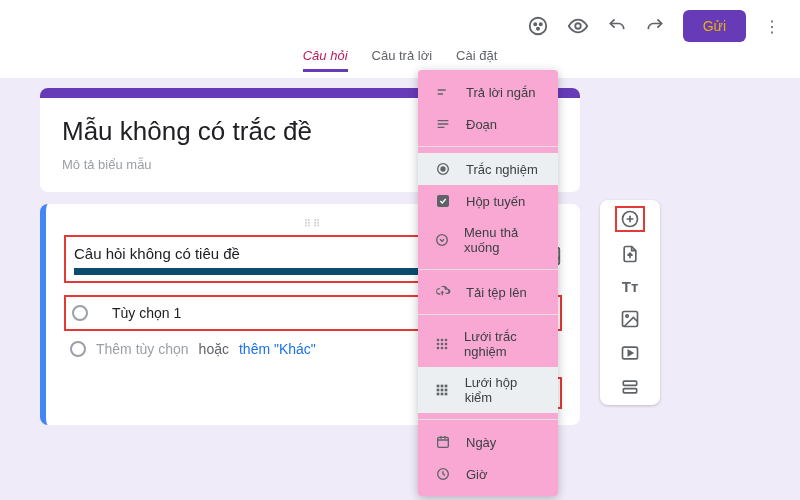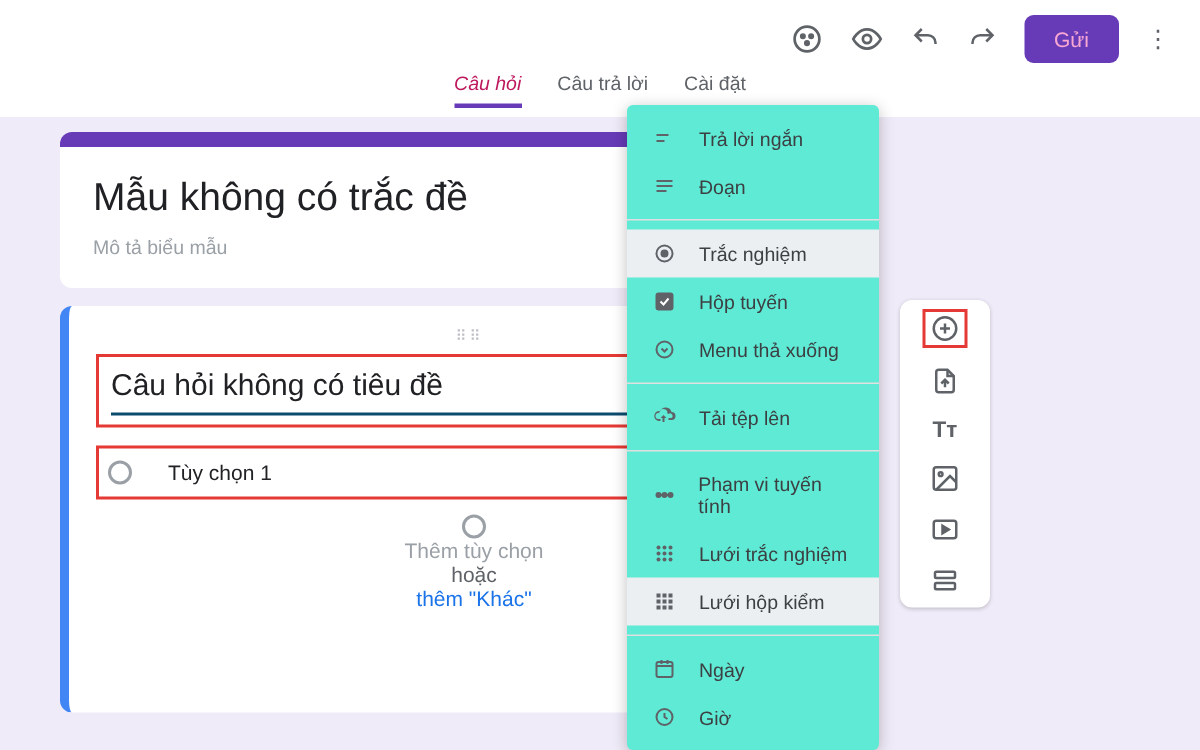--- a/index.html
+++ b/index.html
@@ -4,21 +4,21 @@
 <style>
   * { box-sizing: border-box; margin: 0; padding: 0; font-family: Arial, Helvetica, sans-serif; }
   body { width: 800px; height: 500px; background: #fff; overflow: hidden; position: relative; }
 
   
   .header {
     position: absolute; top: 10px; right: 20px; display: flex; align-items: center; gap: 18px;
   }
   .header .icon-btn { color: #5f6368; cursor: pointer; }
   .send-btn {
-    background: #673ab7; color: #f9a8d4; border: none; border-radius: 6px;
+    background: #673ab7; color: #eab308; border: none; border-radius: 6px;
     padding: 8px 20px; font-size: 14px; font-weight: 500; cursor: pointer;
   }
   .more-v { color: #5f6368; cursor: pointer; font-size: 16px; }
 
   
   .tabs {
     position: absolute; top: 48px; left: 0; right: 0; display: flex;
     justify-content: center; gap: 24px; font-size: 13px; color: #5f6368;
   }
   .tab { padding-bottom: 6px; cursor: pointer; }
@@ -48,36 +48,36 @@
     text-align: center; color: #bdc1c6; font-size: 10px; letter-spacing: 2px;
     margin-bottom: 6px;
   }
   .q-row1 {
     display: flex; align-items: flex-start; gap: 10px; margin-bottom: 12px;
   }
   .q-title-box {
     flex: 1; border: 2px solid #e53935; padding: 8px 8px 6px 8px;
   }
   .q-title {
-    font-size: 20px; color: #202124; padding-bottom: 6px;
-    border-bottom: 2px solid #0c4a6e;
+    font-size: 15px; color: #202124; padding-bottom: 6px;
+    border-bottom: 7px solid #0c4a6e;
   }
   .img-icon {
     color: #5f6368; margin-top: 10px; cursor: pointer;
   }
   .opt {
     display: flex; align-items: center; gap: 24px; padding: 8px 0;
     font-size: 14px; color: #202124;
   }
   .radio {
     width: 16px; height: 16px; border: 2px solid #9aa0a6; border-radius: 50%;
     flex-shrink: 0;
   }
   .opt1-wrap { border: 2px solid #e53935; padding: 0 6px; margin: 0 0 4px 0; }
-  .add-opt { color: #9aa0a6; font-size: 14px; display: flex; align-items: center; padding: 6px 0 0 6px; flex-direction: column; }
+  .add-opt { color: #9aa0a6; font-size: 14px; display: flex; align-items: center; gap: 10px; padding: 6px 0 0 6px; }
   .or-text { color: #5f6368; }
   .add-other { color: #1a73e8; cursor: pointer; }
 
   .q-footer {
     display: flex; justify-content: flex-end; margin-top: 20px; gap: 8px;
   }
   .copy-box {
     border: 2px solid #e53935; padding: 4px 6px; display: inline-flex; align-items: center;
   }
   .copy-icon { color: #5f6368; cursor: pointer; }
@@ -88,22 +88,22 @@
     background: #fff; border-radius: 8px; padding: 6px 4px;
     display: flex; flex-direction: column; gap: 10px; align-items: center;
     box-shadow: 0 1px 3px rgba(0,0,0,0.2);
     width: 60px;
   }
   .side-toolbar .tool { color: #5f6368; cursor: pointer; padding: 2px; }
   .tool.highlight { border: 2px solid #e53935; padding: 1px 3px; }
 
   
   .type-menu {
-    position: absolute; top: 70px; left: 418px; width: 168px;
-    background: #5eead4; border-radius: 4px; box-shadow: 0 2px 10px rgba(0,0,0,0.25);
+    position: absolute; top: 70px; left: 418px; width: 140px;
+    background: #f9a8d4; border-radius: 4px; box-shadow: 0 2px 10px rgba(0,0,0,0.25);
     padding: 6px 0; z-index: 50;
   }
   .menu-item {
     display: flex; align-items: center; gap: 14px; padding: 8px 16px;
     font-size: 13px; color: #3c4043; cursor: pointer;
   }
   .menu-item.selected { background: #eceff1; }
   .menu-item .mi-icon { width: 18px; display: flex; justify-content: center; color: #5f6368; }
   .menu-sep { height: 1px; background: #e0e0e0; margin: 6px 0; }
 
@@ -286,31 +286,20 @@
         <svg width="16" height="16" viewBox="0 0 24 24" fill="currentColor">
           <path d="M19 15a4 4 0 000-8 6 6 0 00-11.3-1A5 5 0 006 16h2v-2H6a3 3 0 010-6 1 1 0 001-.8A4 4 0 0114.9 8a1 1 0 001 .9A2 2 0 0119 13h-3v2h3z"></path>
           <path d="M11 10l-3 3h2v4h2v-4h2z"></path>
         </svg>
       </span>
     <span>Tải tệp lên</span>
   </div>
   <div class="menu-sep"></div>
   <div class="menu-item">
     <span class="mi-icon">
-        <svg width="16" height="16" viewBox="0 0 24 24" stroke="currentColor" stroke-width="2">
-          <path d="M4 12h16"></path>
-          <circle cx="6" cy="12" r="2" fill="currentColor"></circle>
-          <circle cx="12" cy="12" r="2" fill="currentColor"></circle>
-          <circle cx="18" cy="12" r="2" fill="currentColor"></circle>
-        </svg>
-      </span>
-    <span>Phạm vi tuyến tính</span>
-  </div>
-  <div class="menu-item">
-    <span class="mi-icon">
         <svg width="16" height="16" viewBox="0 0 24 24" fill="currentColor">
           <circle cx="6" cy="6" r="2"></circle>
           <circle cx="12" cy="6" r="2"></circle>
           <circle cx="18" cy="6" r="2"></circle>
           <circle cx="6" cy="12" r="2"></circle>
           <circle cx="12" cy="12" r="2"></circle>
           <circle cx="18" cy="12" r="2"></circle>
           <circle cx="6" cy="18" r="2"></circle>
           <circle cx="12" cy="18" r="2"></circle>
           <circle cx="18" cy="18" r="2"></circle>

